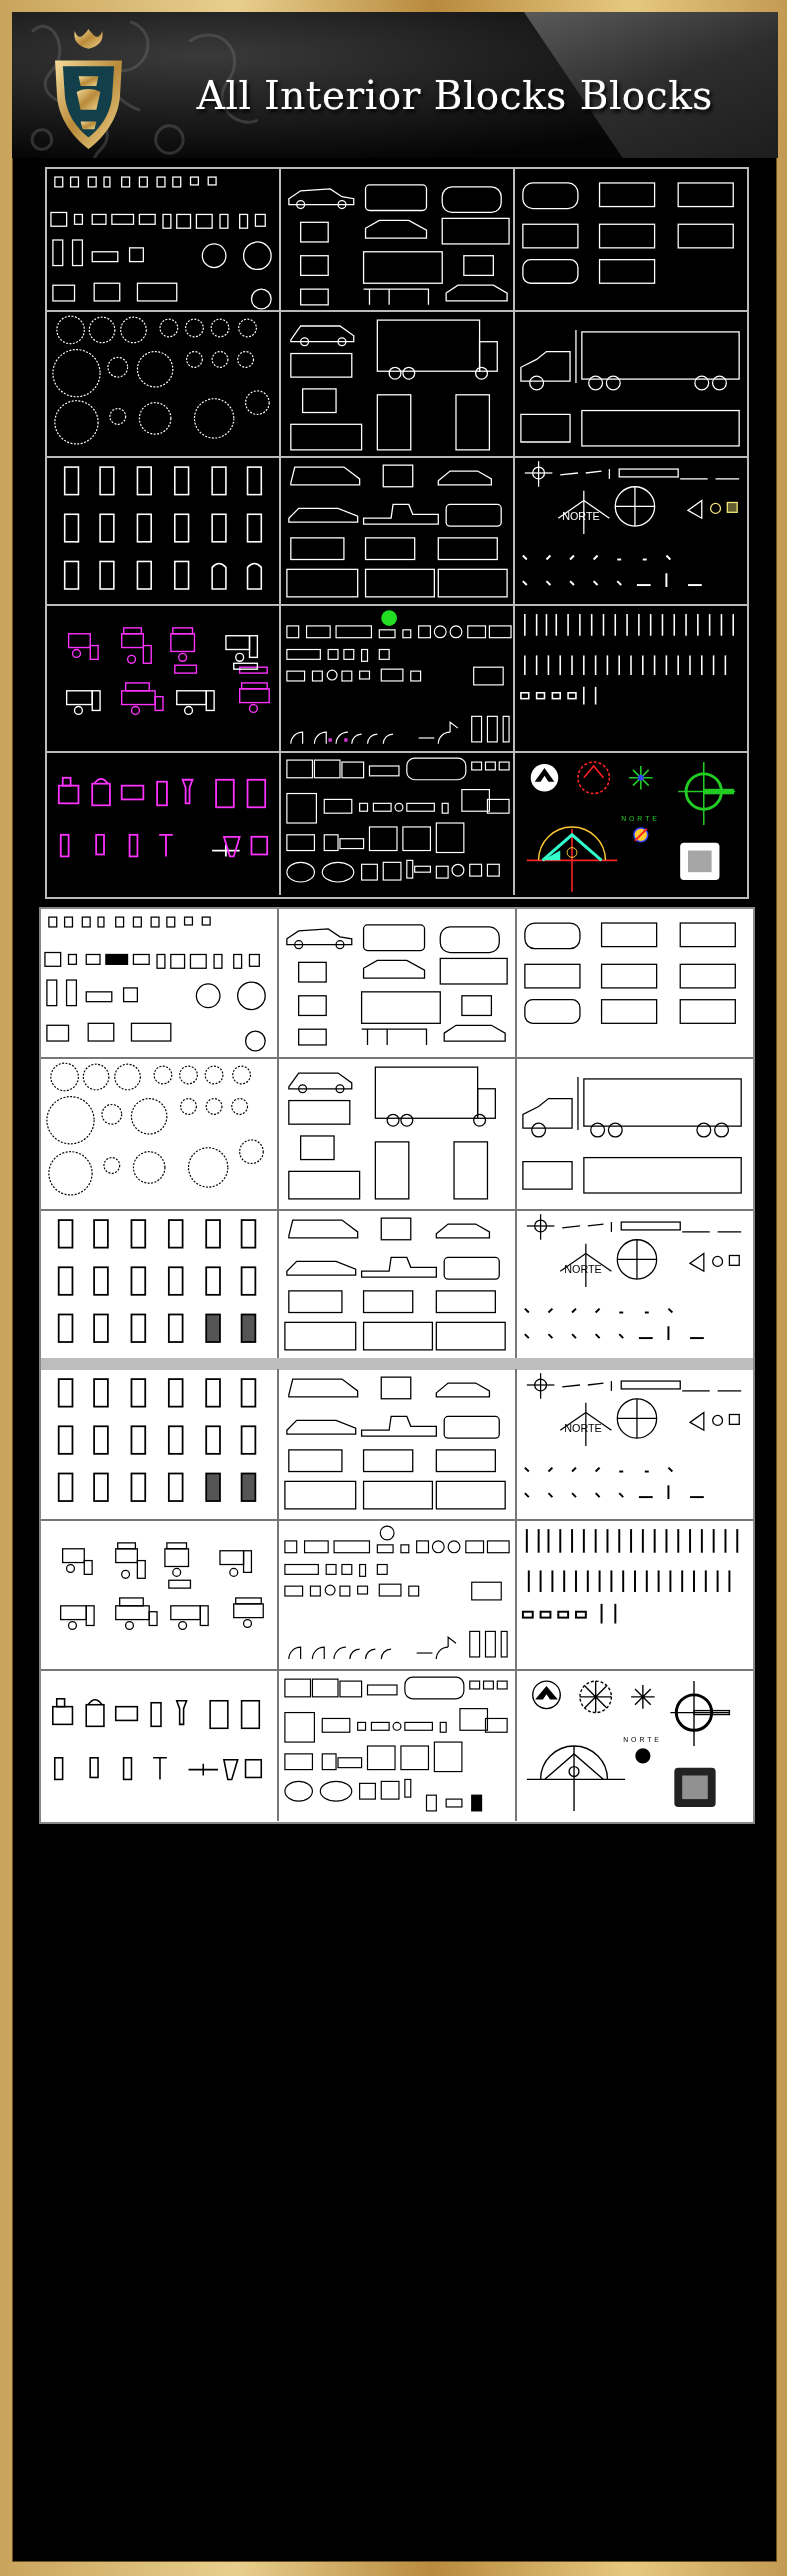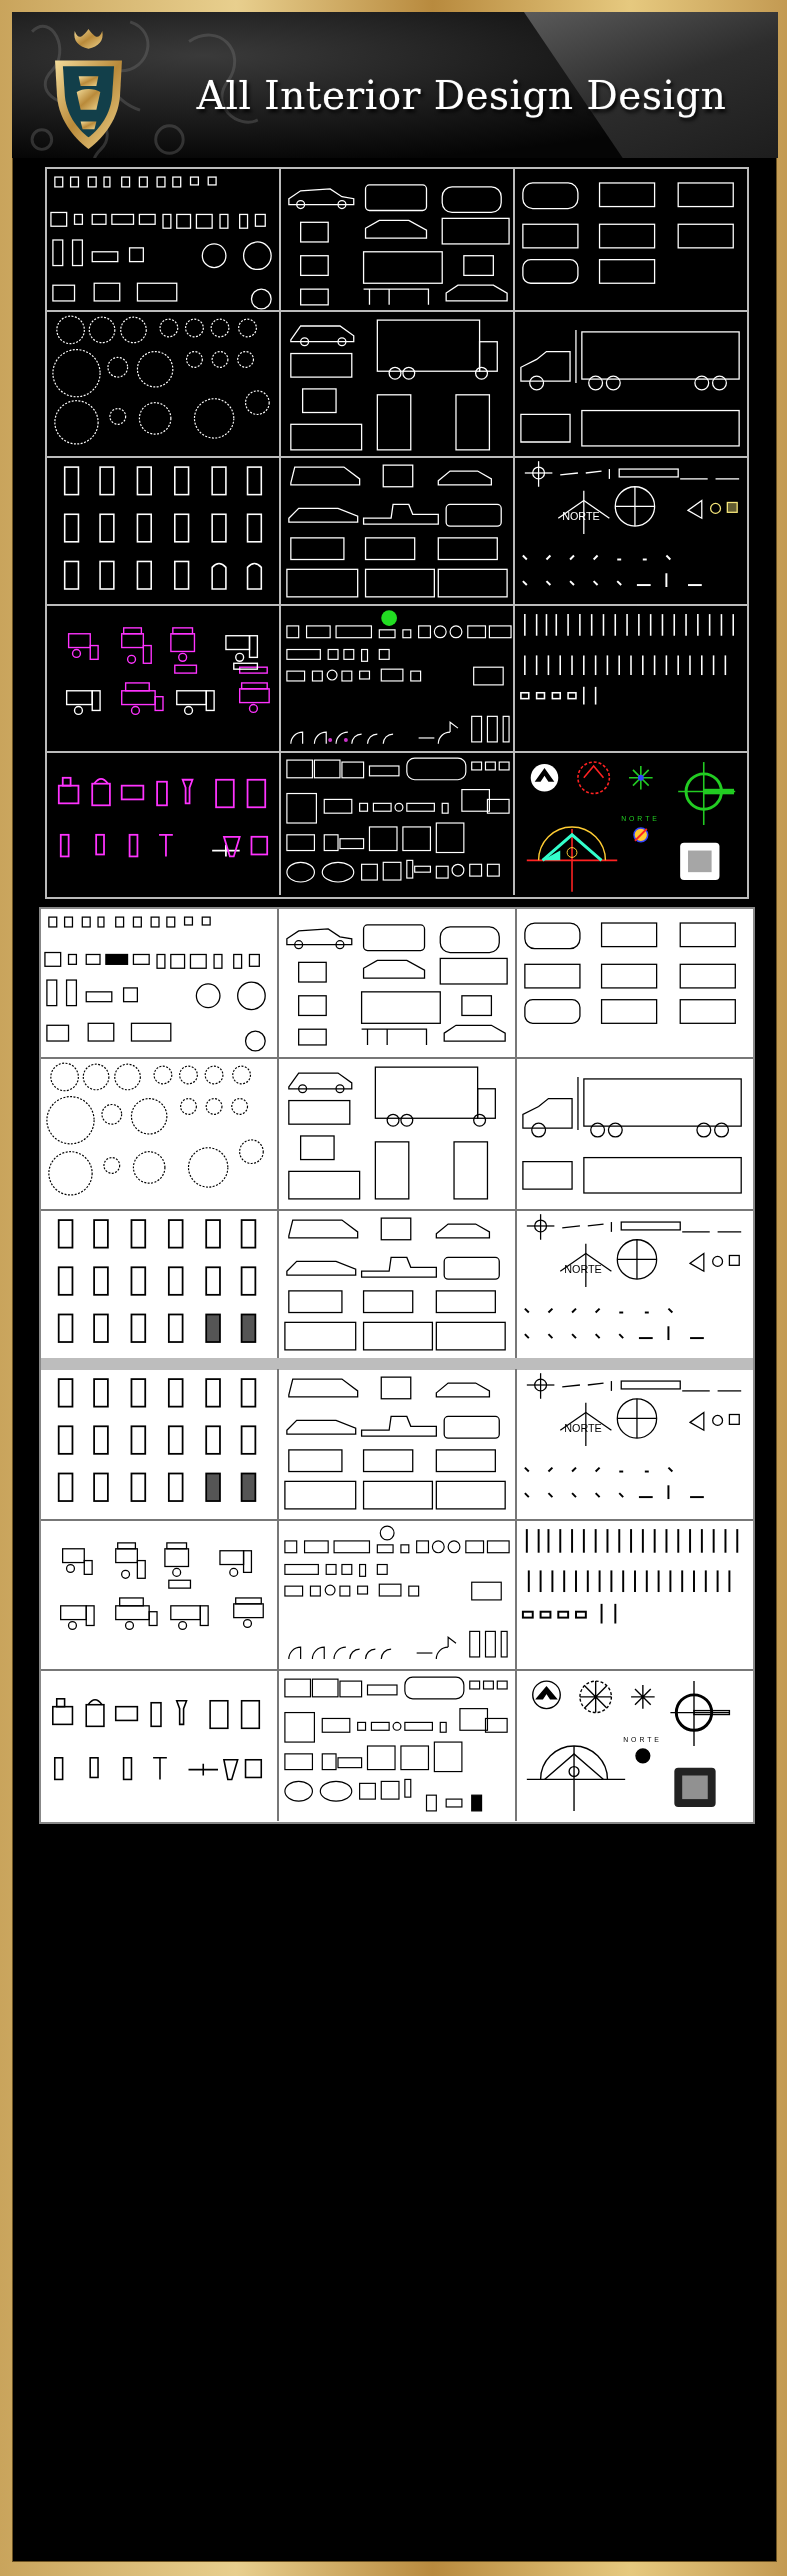--- a/index.html
+++ b/index.html
@@ -54,21 +54,21 @@
           <stop offset="1" stop-color="#f0d58e"></stop>
       </linearGradient>
     </defs>
     <path d="M26 4 C30 14,34 10,40 2 C46 10,50 14,54 4 C56 14,50 20,40 22 C30 20,24 14,26 4Z" fill="url(#g)"></path>
     <path d="M6 34 L74 34 L72 70 C70 98,50 116,40 124 C30 116,10 98,8 70Z" fill="url(#g)"></path>
     <path d="M14 40 L66 40 L64 70 C62 92,48 106,40 112 C32 106,18 92,16 70Z" fill="#123f4a"></path>
     <path d="M30 50 L50 50 L48 60 L32 60Z" fill="url(#g)"></path>
     <path d="M28 66 C34 62,46 62,52 66 L48 84 L32 84Z" fill="url(#g)"></path>
     <path d="M32 96 L48 96 L46 104 L34 104Z" fill="url(#g)"></path>
   </svg>
-  <div class="title">All Interior Design Design</div>
+  <div class="title">All Interior Blocks Blocks</div>
 </div>
 
 <div class="panel dark">
 
   <div class="row" style="top:0;height:141px;">
     <div class="cell">
       <svg viewBox="0 0 236 143">
         <g fill="none" stroke="#fff" stroke-width="1.3">
           <g id="toilets">
             <rect x="8" y="8" width="8" height="10"></rect>

